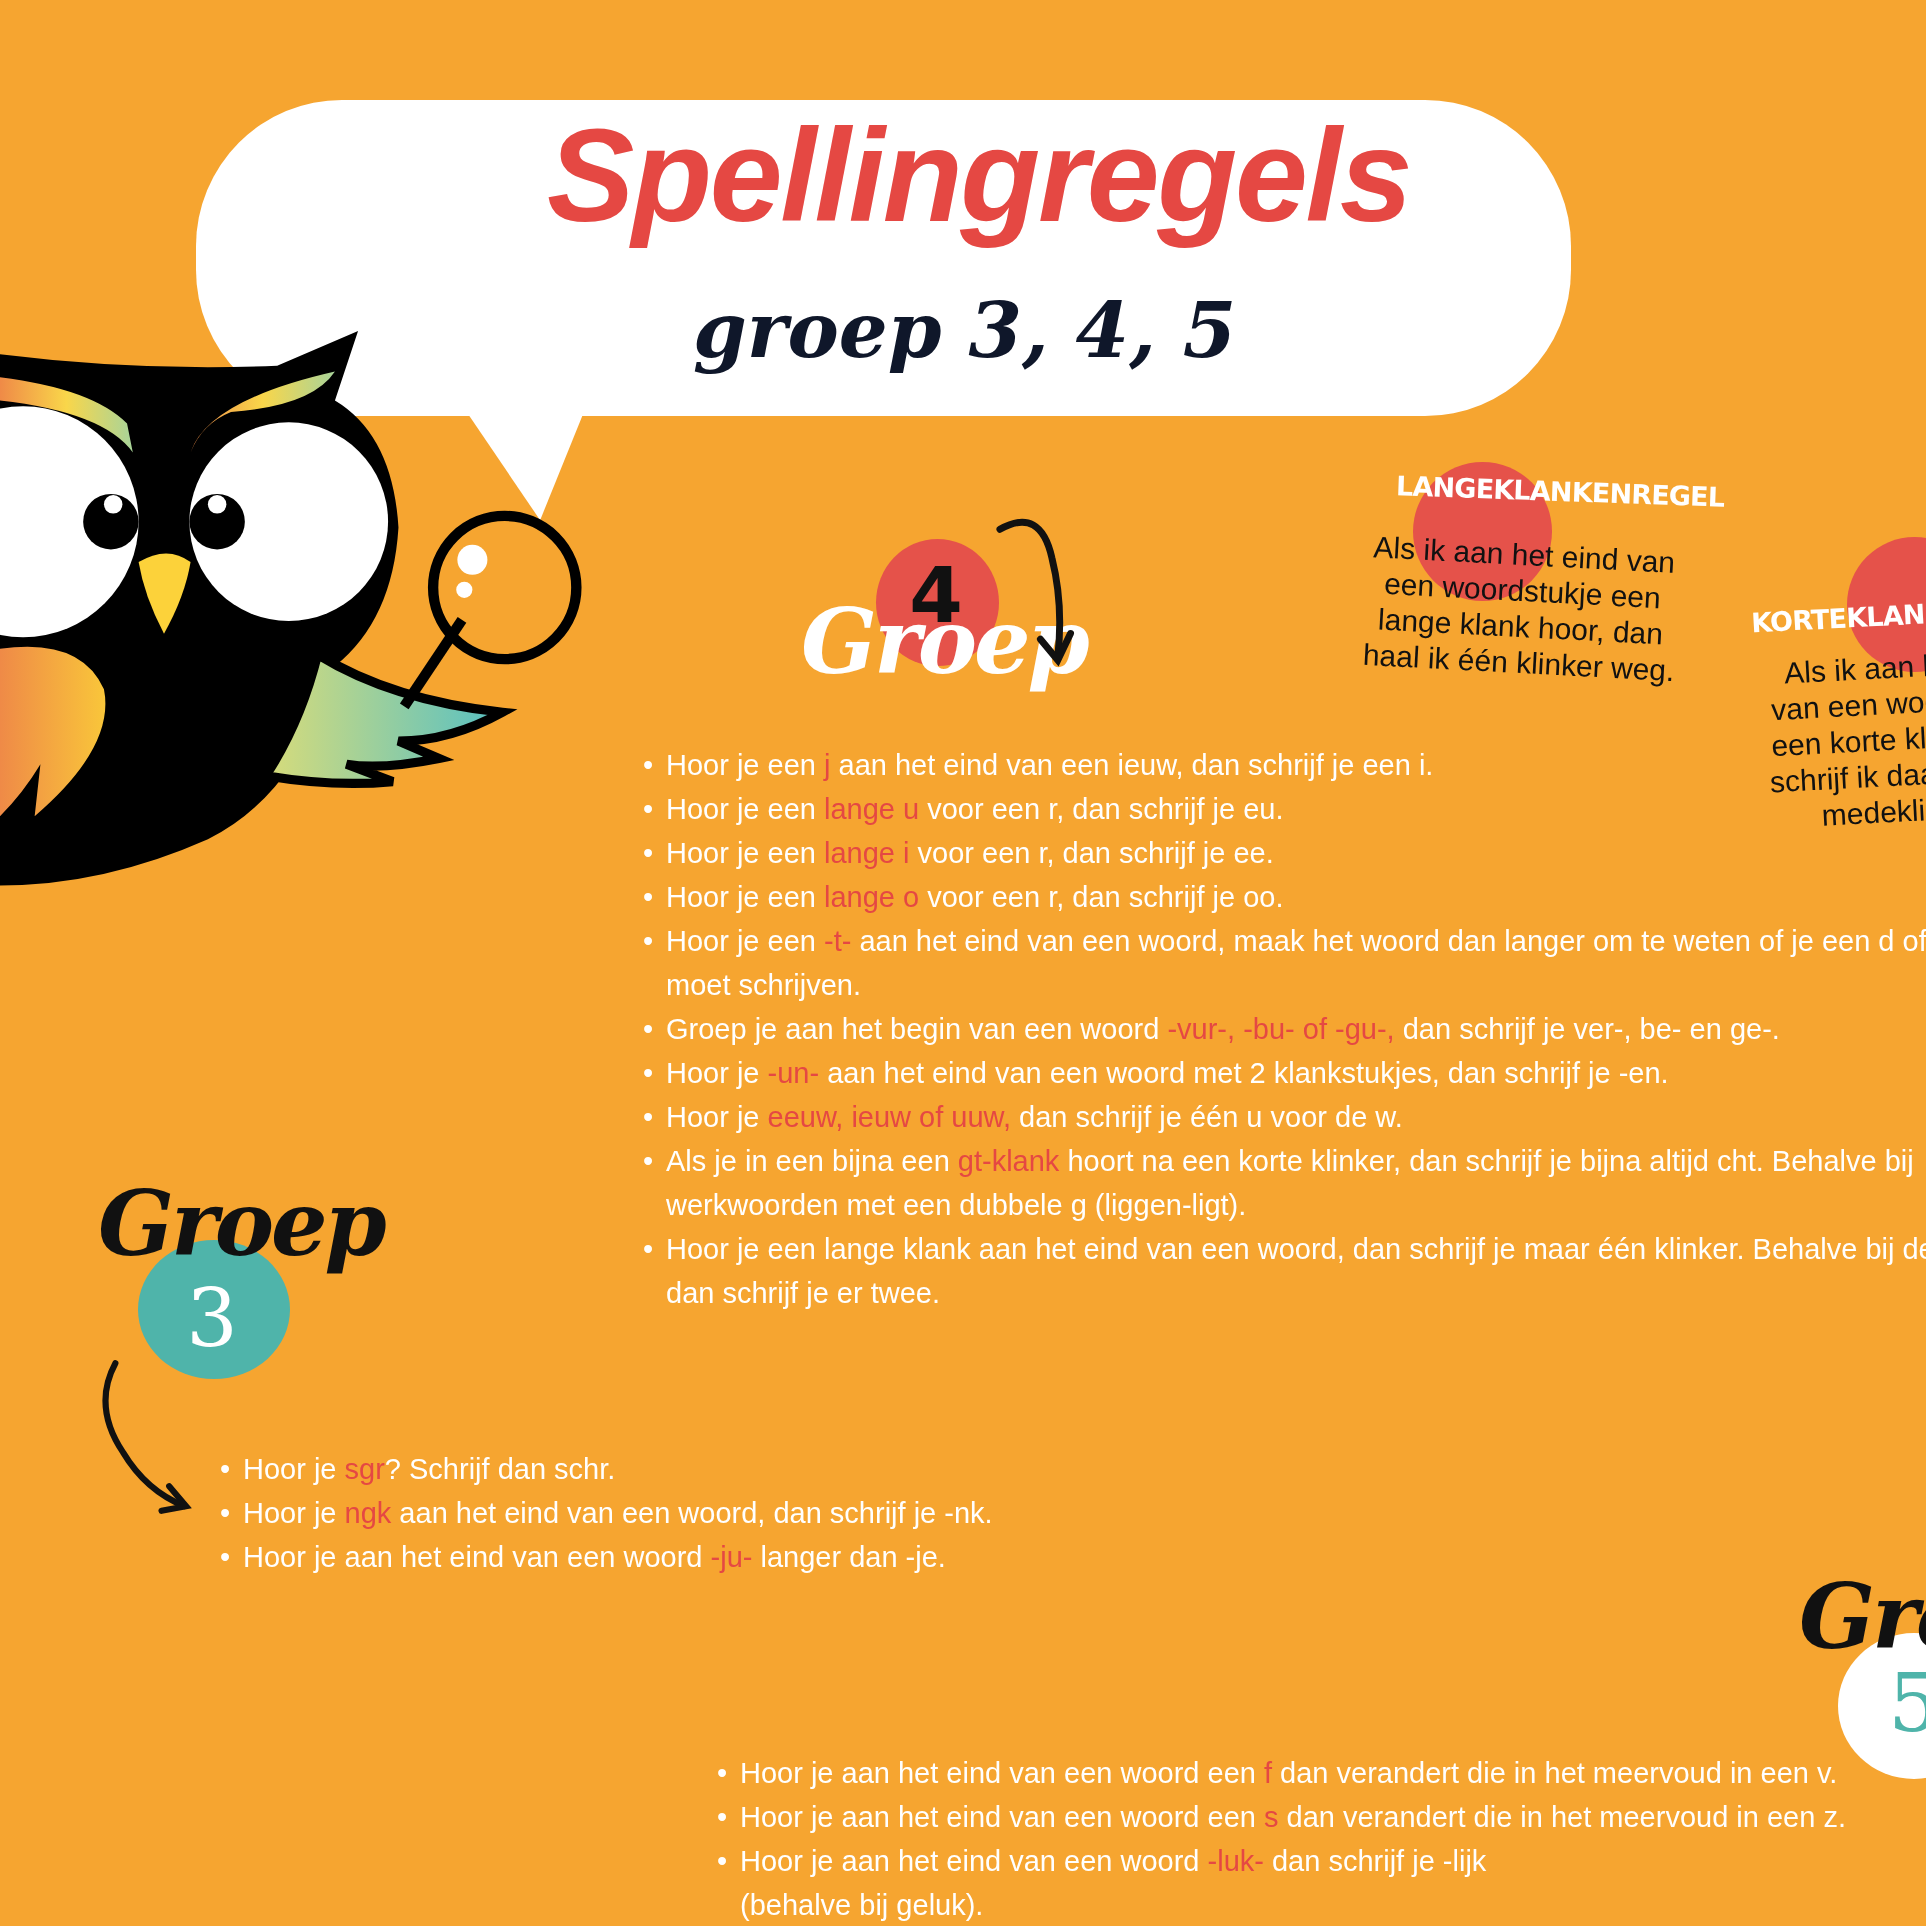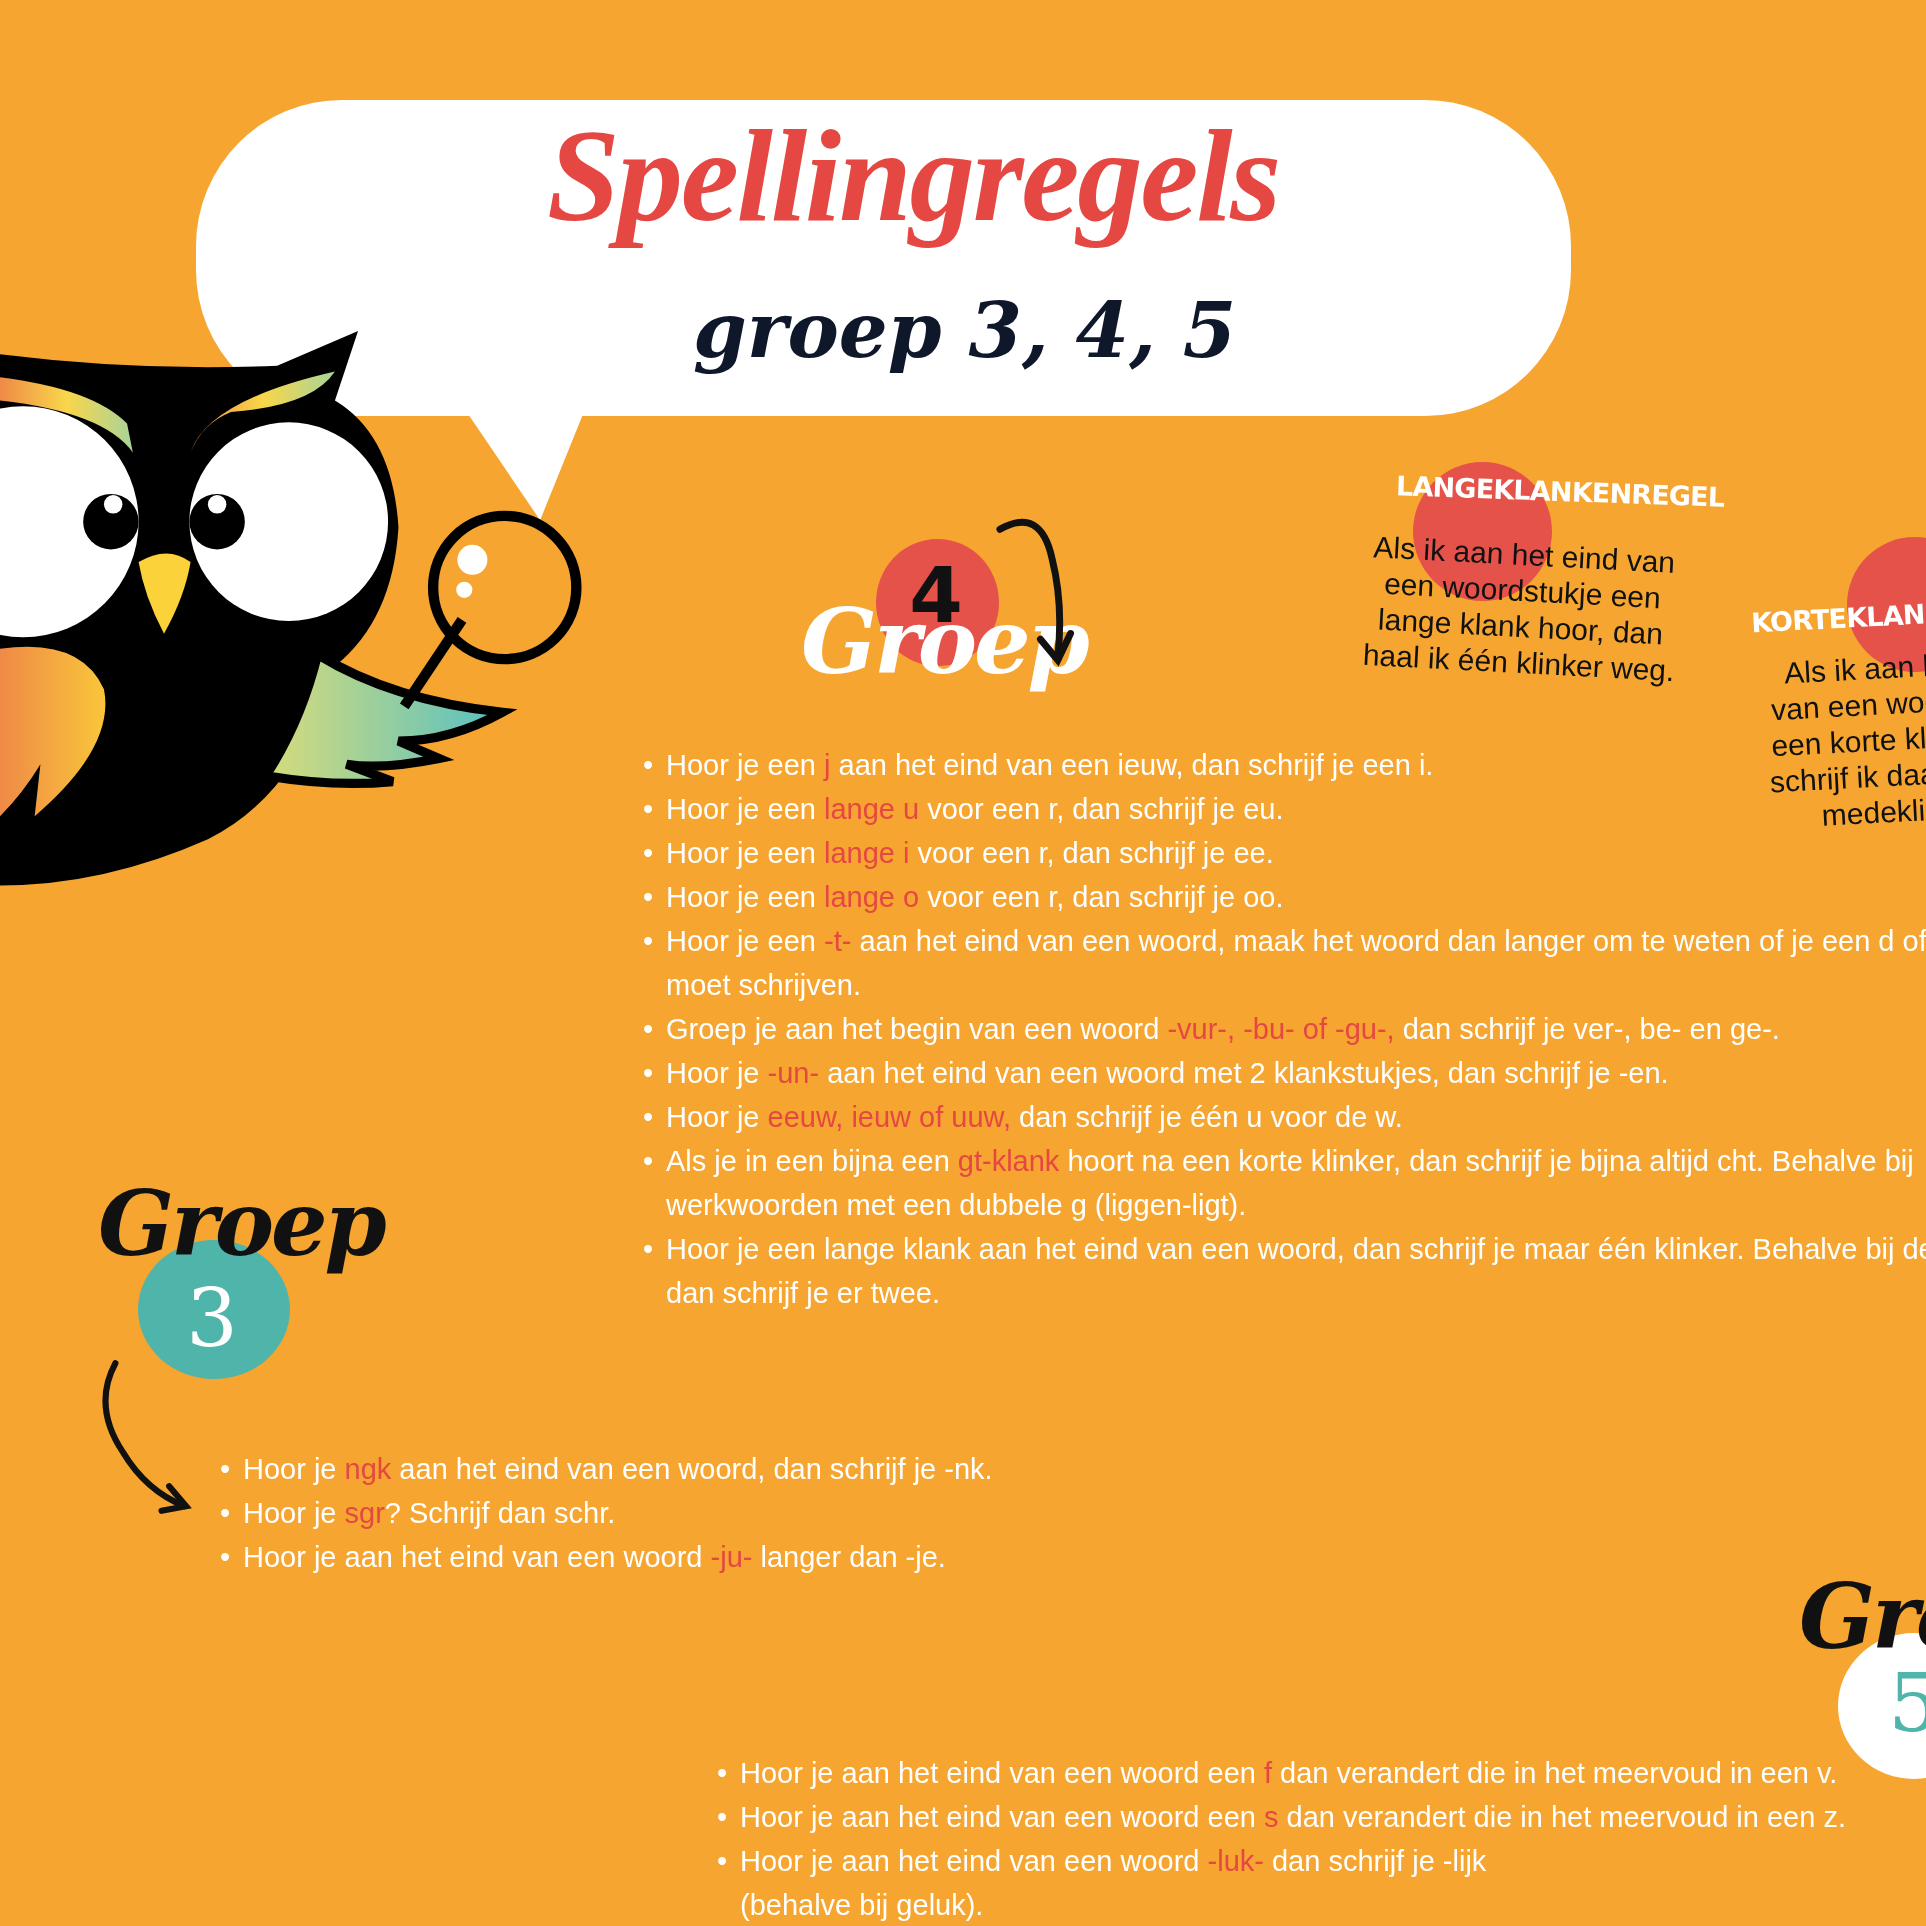--- a/index.html
+++ b/index.html
@@ -1,21 +1,21 @@
 <!DOCTYPE html>
 <html style="font-size:6.2px"><head>
 <meta charset="utf-8">
 <style>
   html, body { margin:0; padding:0; }
   body { width:2161px; height:2275px; position:relative; overflow:hidden; background:#f6a530; font-family:"Liberation Sans", sans-serif; }
   .abs { position:absolute; }
   
   .bubble { position:absolute; left:196px; top:100px; width:1375px; height:316px; background:#ffffff; border-radius:146px; }
   .bubble-tail { position:absolute; left:443px; top:347px; width:0; height:0; border-left:85px solid transparent; border-right:100px solid transparent; border-top:173px solid #ffffff; transform:rotate(-8deg); }
-  .title { position:absolute; left:547px; top:100px; font-family:Liberation Serif, serif; font-style:italic; font-weight:bold; font-size:131px; color:#e54843; letter-spacing:-2.3px; }
+  .title { position:absolute; left:547px; top:100px; font-family:Liberation Sans, sans-serif; font-style:italic; font-weight:bold; font-size:131px; color:#e54843; letter-spacing:-2.3px; }
   .subtitle { position:absolute; left:693px; top:285px; font-family:"DejaVu Serif", serif; font-style:italic; font-weight:bold; font-size:77px; color:#0f172a; }
 
   .groep-word { position:absolute; font-family:"DejaVu Serif", serif; font-style:italic; font-weight:bold; font-size:89px; letter-spacing:-3.1px; }
   .circle { position:absolute; border-radius:50%; }
   .num { position:absolute; font-family:"DejaVu Sans", sans-serif; font-weight:bold; text-align:center; }
 
   .rules { position:absolute; margin:0; padding:0; list-style:none; color:#ffffff; font-family:"Liberation Sans", sans-serif; font-size:29px; line-height:44px; }
   .rules li { position:relative; padding-left:23px; }
   .rules li::before { content:"•"; position:absolute; left:0; top:0; }
   .hl { color:#e54843; }
@@ -114,22 +114,22 @@
 
 <div class="circle" style="left:138px;top:1240px;width:152px;height:139px;background:#4fb4aa;"></div>
 <div class="groep-word" style="left:98px;top:1171px;color:#111;">Groep</div>
 <div class="num" style="left:154px;top:1271px;width:116px;font-size:81px;color:#ffffff;font-weight:normal;font-family:'DejaVu Serif', serif;">3</div>
 <svg class="abs" style="left:100px;top:1360px" width="123" height="154" viewBox="0 0 80 100">
   <path d="M10 2 Q-5 30 15 60 Q30 85 55 95" fill="none" stroke="#111" stroke-width="4" stroke-linecap="round"></path>
   <path d="M45 82 L56 95 L40 98" fill="none" stroke="#111" stroke-width="4" stroke-linecap="round"></path>
 </svg>
 
 <ul class="rules" style="left:220px;top:1447px;width:963px;">
+  <li><span>Hoor je </span><span class="hl">sgr</span><span>?  Schrijf dan schr.</span></li>
   <li><span>Hoor je </span><span class="hl">ngk</span><span> aan het eind van een woord, dan schrijf je -nk.</span></li>
-  <li><span>Hoor je </span><span class="hl">sgr</span><span>?  Schrijf dan schr.</span></li>
   <li><span>Hoor je aan het eind van een woord </span><span class="hl">-ju-</span><span>  langer dan  -je.</span></li>
 </ul>
 
 <div class="circle" style="left:1838px;top:1633px;width:152px;height:146px;background:#ffffff;"></div>
 <div class="groep-word" style="left:1799px;top:1564px;color:#111;">Groep</div>
 <div class="num" style="left:1856px;top:1656px;width:116px;font-size:81px;color:#4fb4aa;font-weight:normal;font-family:'DejaVu Serif', serif;">5</div>
 
 <ul class="rules" style="left:717px;top:1751px;width:1140px;">
   <li><span>Hoor je aan het eind van een woord een </span><span class="hl">f</span><span> dan verandert die in het meervoud in een v.</span></li>
   <li><span>Hoor je aan het eind van een woord een </span><span class="hl">s</span><span> dan verandert die in het meervoud in een z.</span></li>

